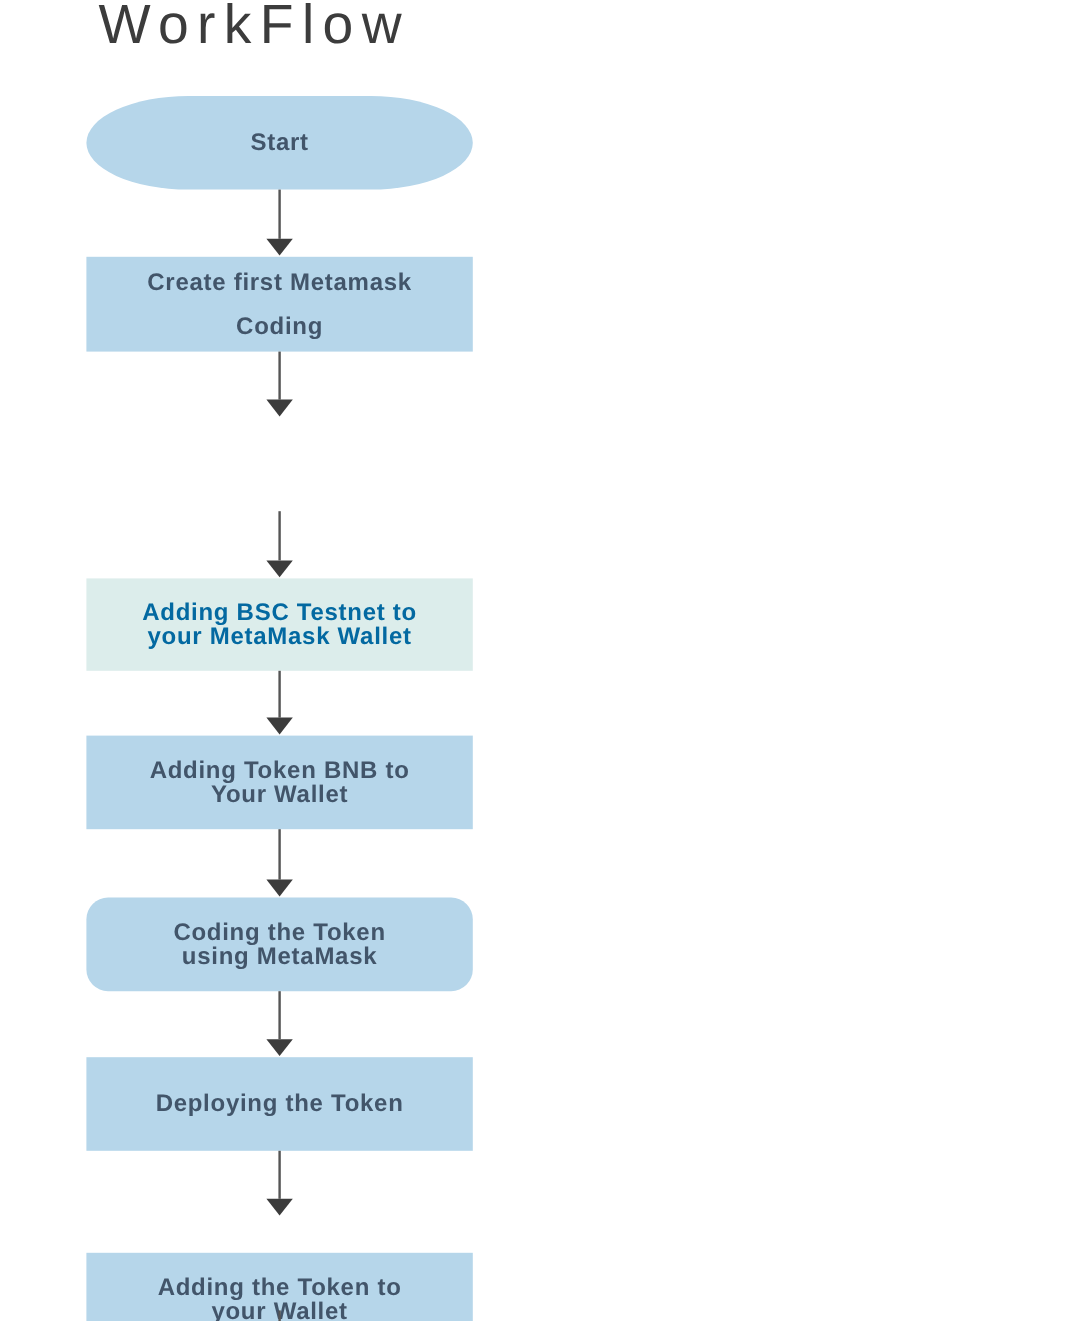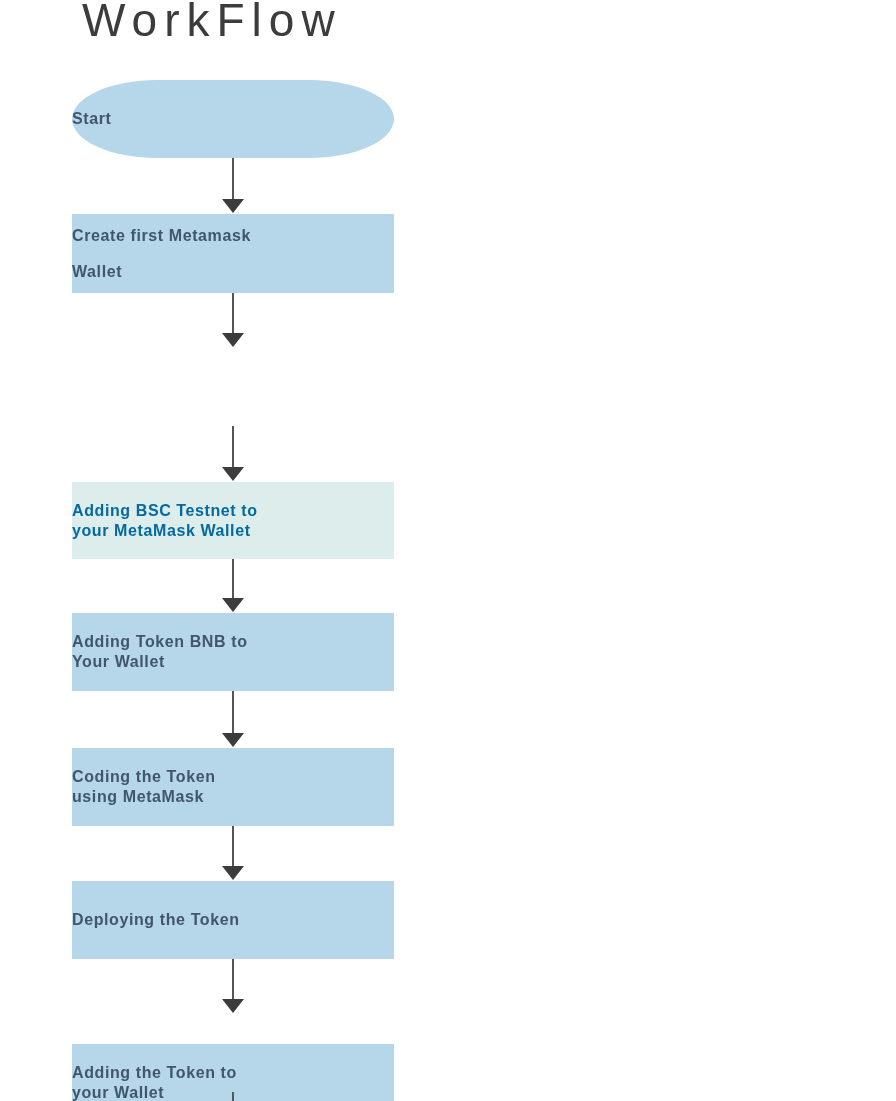--- a/index.html
+++ b/index.html
@@ -21,24 +21,24 @@
     color:#3c3c3c;
     white-space:nowrap;
   }
   .node{
     position:absolute;
     left:72px;
     width:322px;
     box-sizing:border-box;
     display:flex;
     flex-direction:column;
-    align-items:flex-start;
+    align-items:center;
     justify-content:center;
     text-align:center;
-    font-size:16px;
+    font-size:20px;
     font-weight:bold;
     line-height:20px;
     letter-spacing:0.6px;
   }
   .blue{background:#b6d6ea;color:#42556a;}
   .mint{background:#dcedeb;color:#0369a1;}
   .terminator{border-radius:85px / 39px;}
   .process{border-radius:0;}
   .arrow{
     position:absolute;
@@ -71,21 +71,21 @@
     <span>Start</span>
   </div>
 
   <div class="arrow" style="top:158px;height:55px;">
     <span class="shaft"></span>
     <span class="head"></span>
   </div>
 
   <div class="node process blue" style="top:214px;height:79px;gap:16px;">
     <span>Create first Metamask</span>
-    <span>Wallet</span>
+    <span>Coding</span>
   </div>
 
   <div class="arrow" style="top:293px;height:54px;">
     <span class="shaft"></span>
     <span class="head"></span>
   </div>
 
 
   <div class="arrow" style="top:426px;height:55px;">
     <span class="shaft"></span>
@@ -105,21 +105,21 @@
   <div class="node process blue" style="top:613px;height:78px;">
     <span>Adding Token BNB to</span>
     <span>Your Wallet</span>
   </div>
 
   <div class="arrow" style="top:691px;height:56px;">
     <span class="shaft"></span>
     <span class="head"></span>
   </div>
 
-  <div class="node process blue" style="top:748px;height:78px;">
+  <div class="node process blue" style="top:748px;height:78px;border-radius:18px;">
     <span>Coding the Token</span>
     <span>using MetaMask</span>
   </div>
 
   <div class="arrow" style="top:826px;height:54px;">
     <span class="shaft"></span>
     <span class="head"></span>
   </div>
 
   <div class="node process blue" style="top:881px;height:78px;">

